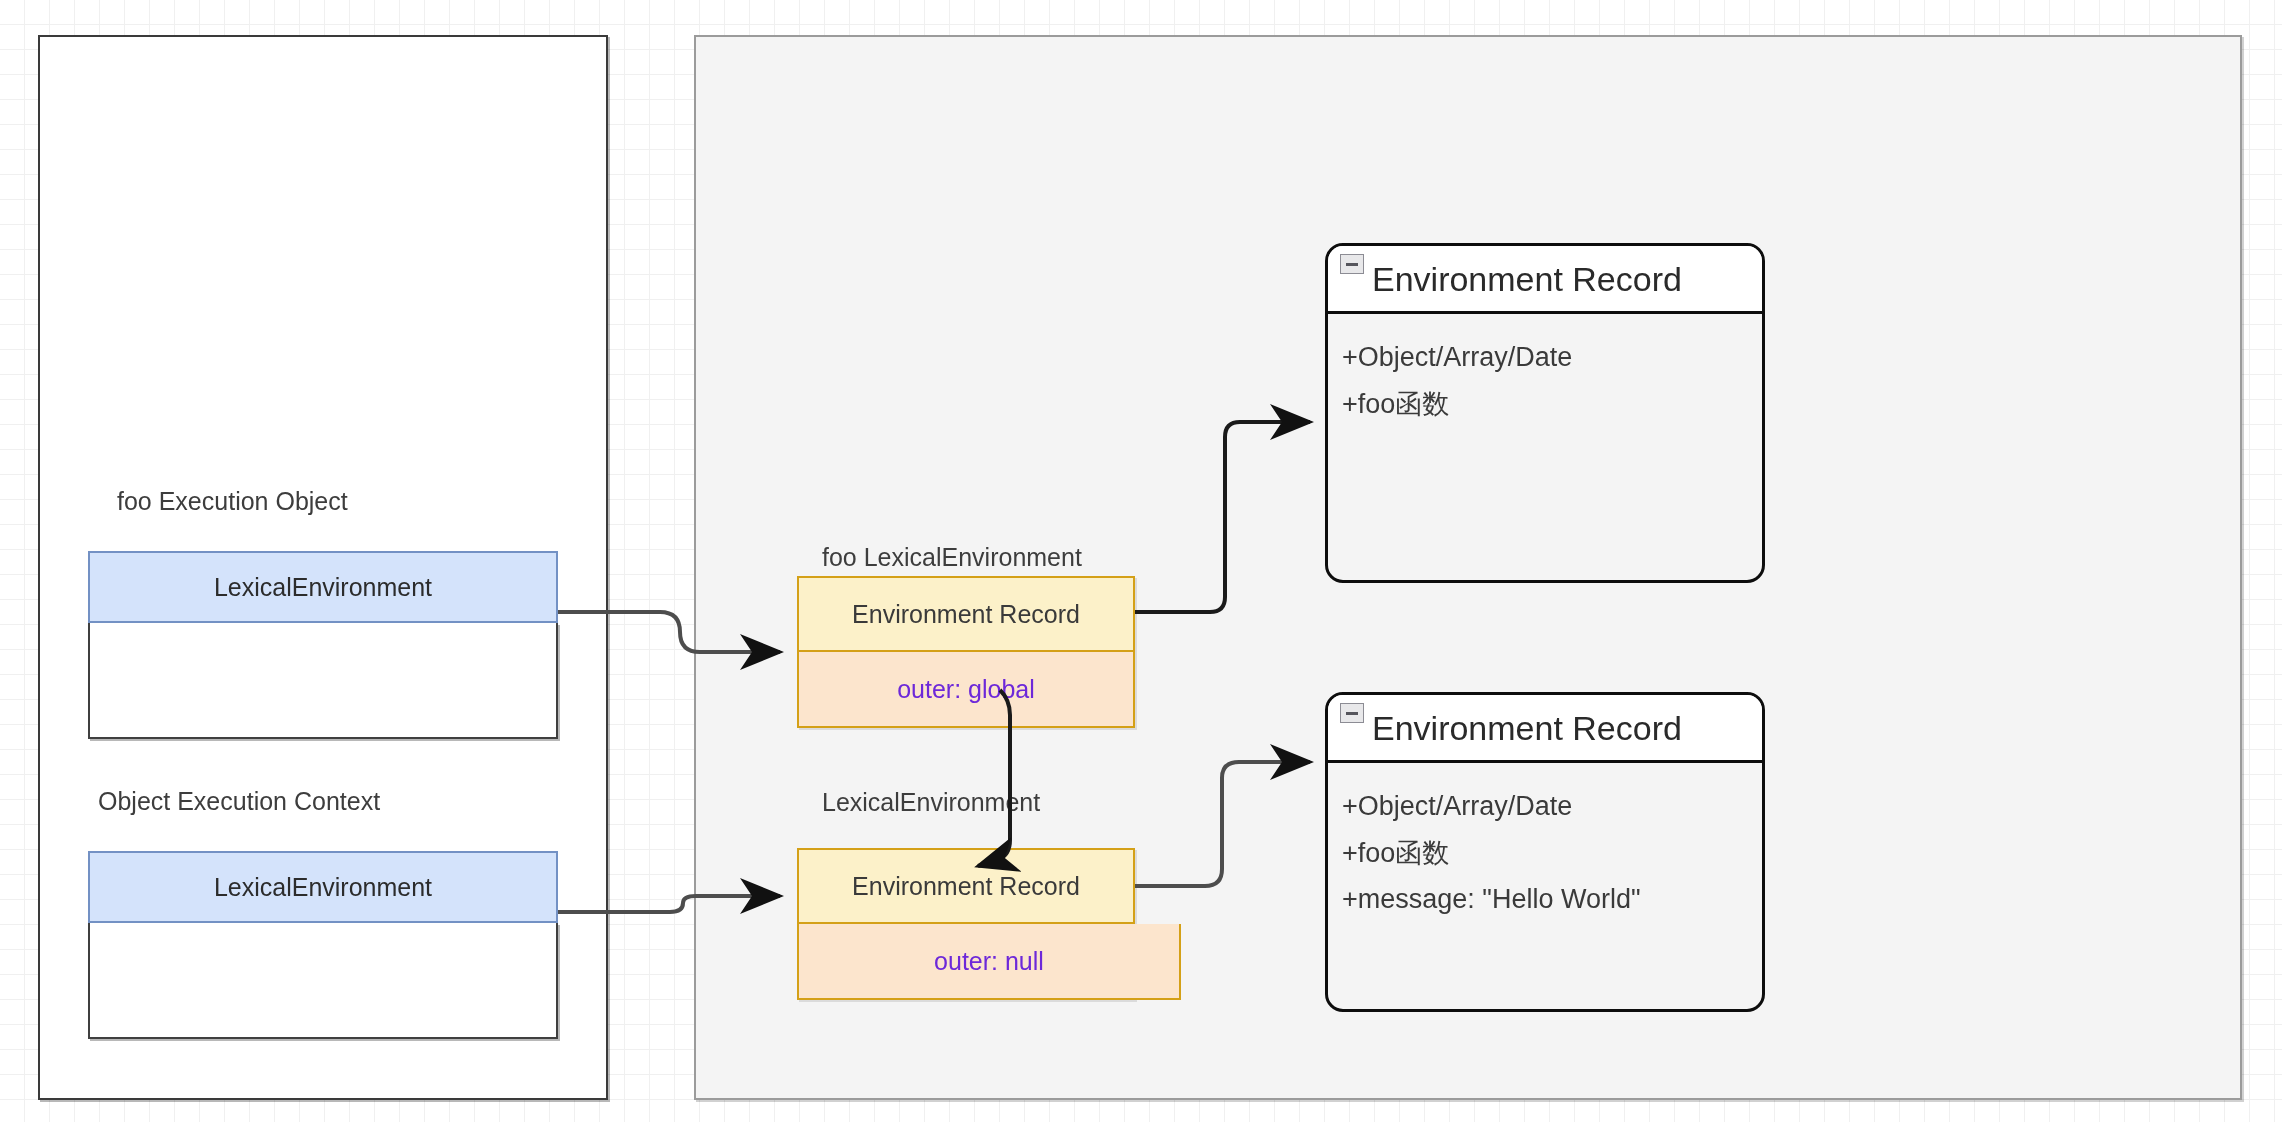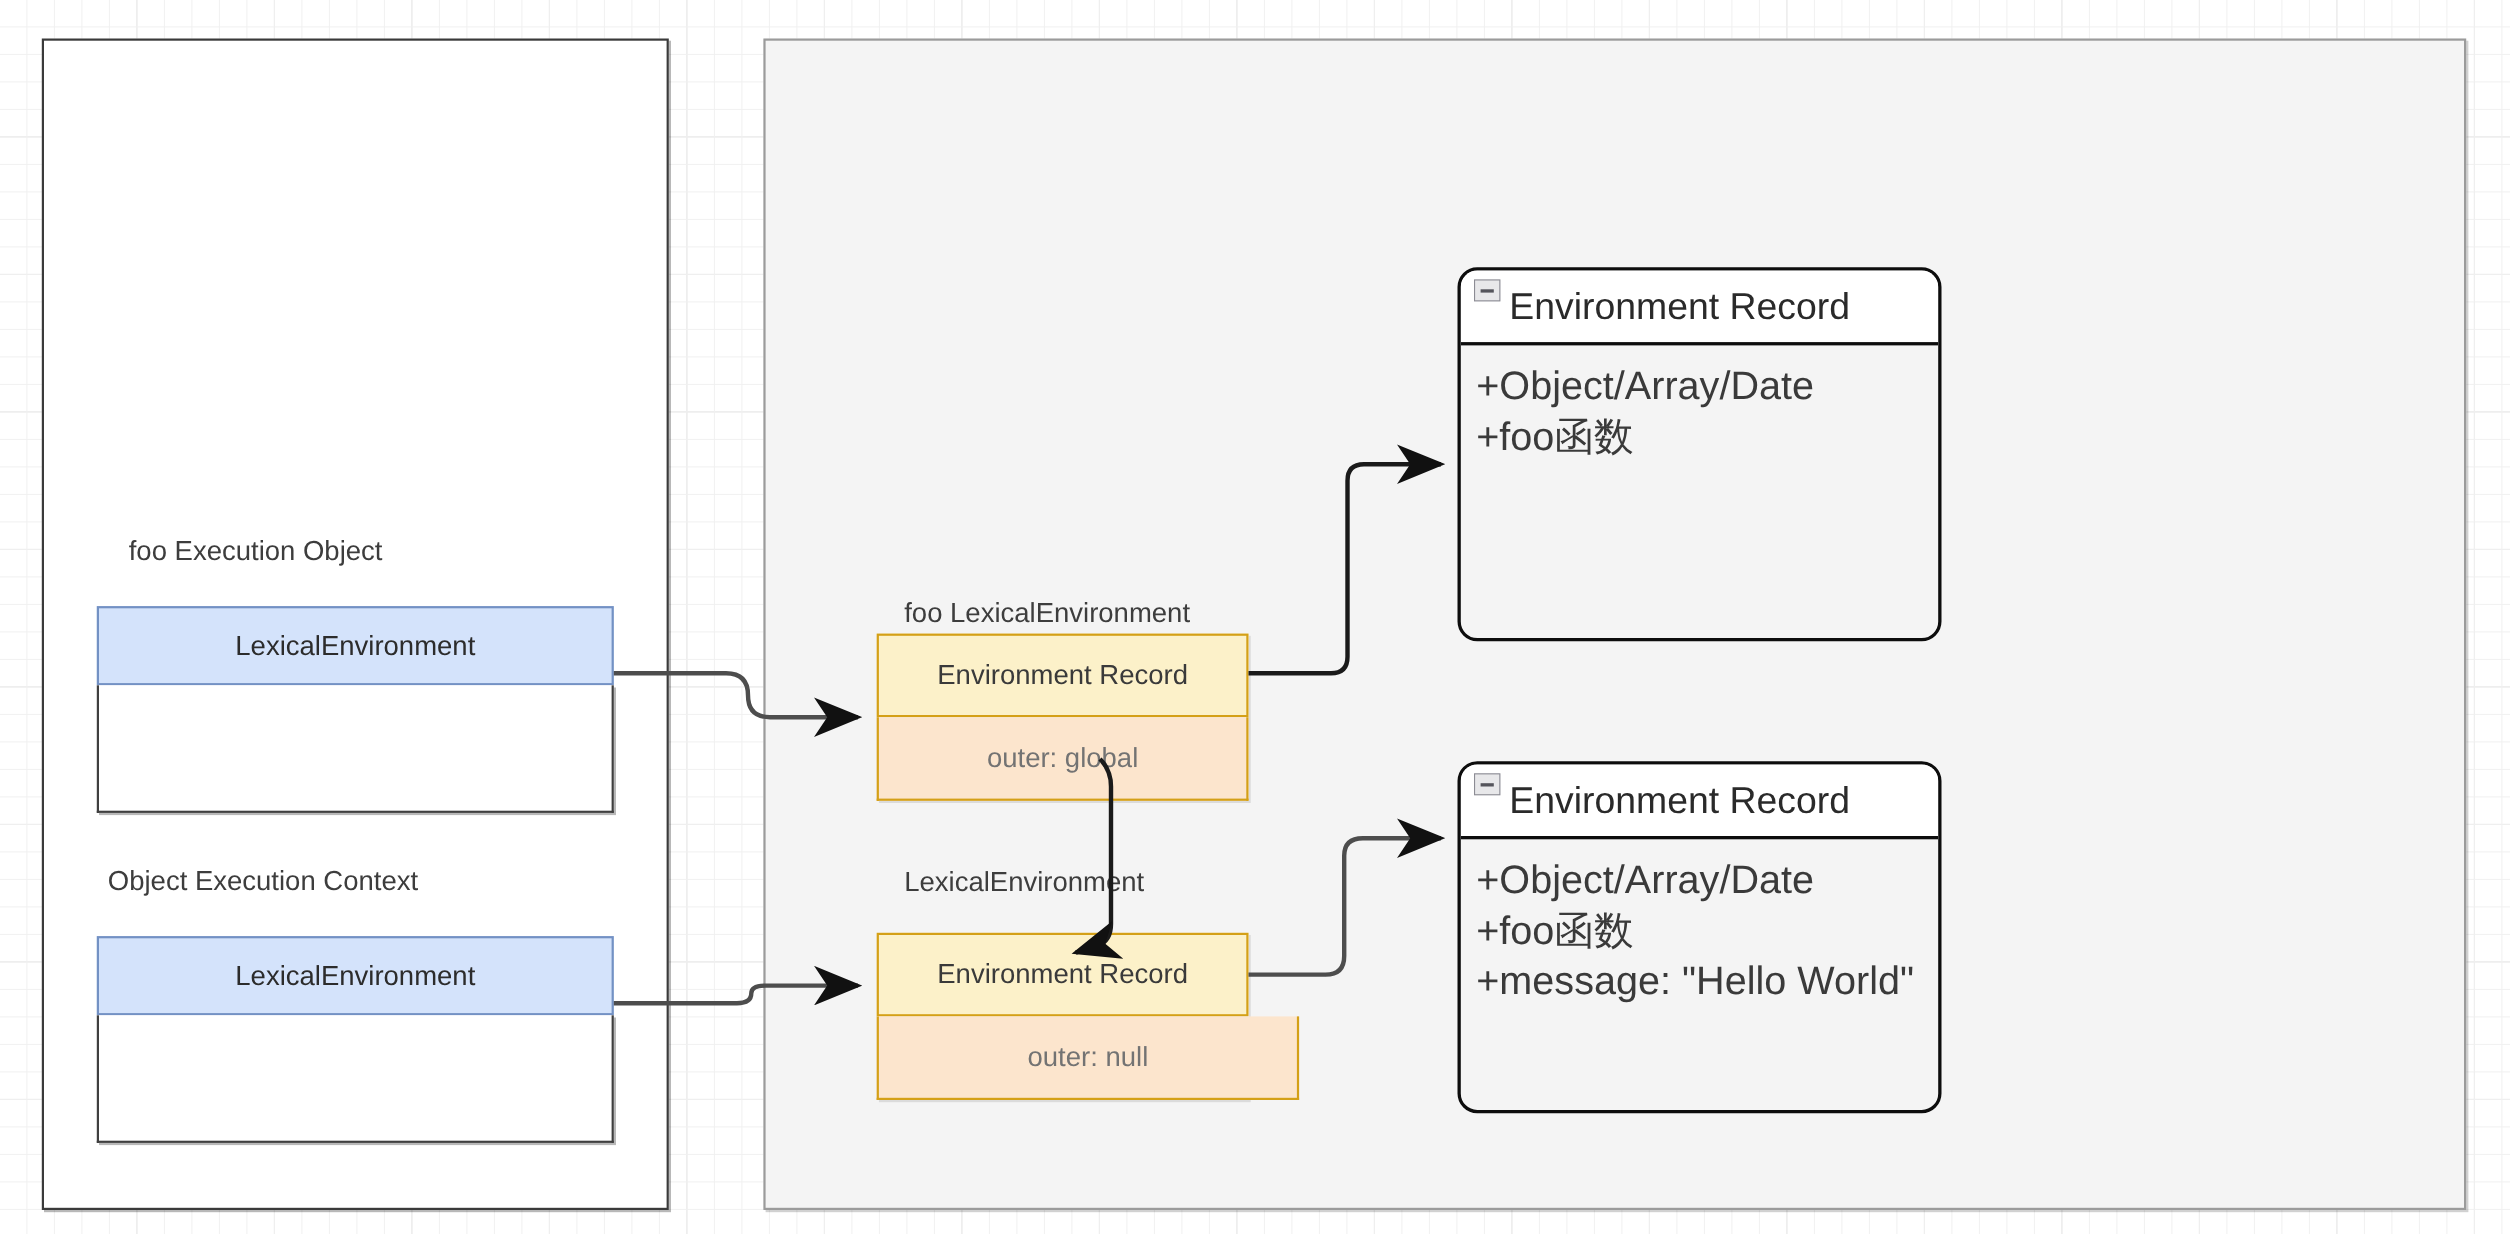--- a/index.html
+++ b/index.html
@@ -53,21 +53,21 @@
           box-shadow:2px 2px 0 rgba(0,0,0,0.10);}
   .le-head{
     box-sizing:border-box;background:#fcf1c9;border:2px solid #d4a017;
     display:flex;align-items:center;justify-content:center;
     color:#3a3a3a;font-size:25px;white-space:nowrap;
   }
   .le-body{
     box-sizing:border-box;background:#fce5cd;border:2px solid #d4a017;
     border-top:none;
     display:flex;align-items:center;justify-content:center;
-    color:#737373;font-size:25px;white-space:nowrap;
+    color:#6d28d9;font-size:25px;white-space:nowrap;
   }
   
   .uml{
     position:absolute;box-sizing:border-box;
     background:#f4f4f4;border:3px solid #0d0d0d;border-radius:18px;
     overflow:hidden;
   }
   .uml-head{
     box-sizing:border-box;position:relative;height:68px;
     background:#ffffff;border-bottom:3px solid #0d0d0d;
@@ -78,21 +78,21 @@
     line-height:1;
   }
   .collapse-icon{
     position:absolute;left:12px;top:8px;width:22px;height:18px;
     background:#e8e8ea;border:1px solid #8c8c94;
     display:flex;align-items:center;justify-content:center;
   }
   .collapse-icon i{display:block;width:12px;height:3px;background:#55555c;}
   .uml-attrs{padding:14px 0 0 14px;}
   .uml-attrs div{
-    font-size:36px;color:#3a3a3a;line-height:1.28;white-space:nowrap;
+    font-size:27px;color:#3a3a3a;line-height:1.28;white-space:nowrap;margin-top:12px;
   }
   svg.links{position:absolute;left:0;top:0;width:2282px;height:1122px;
             pointer-events:none;}
 </style>
 </head>
 <body>
 
 <div id="canvas">
 
   <div class="panel panel-left"></div>

